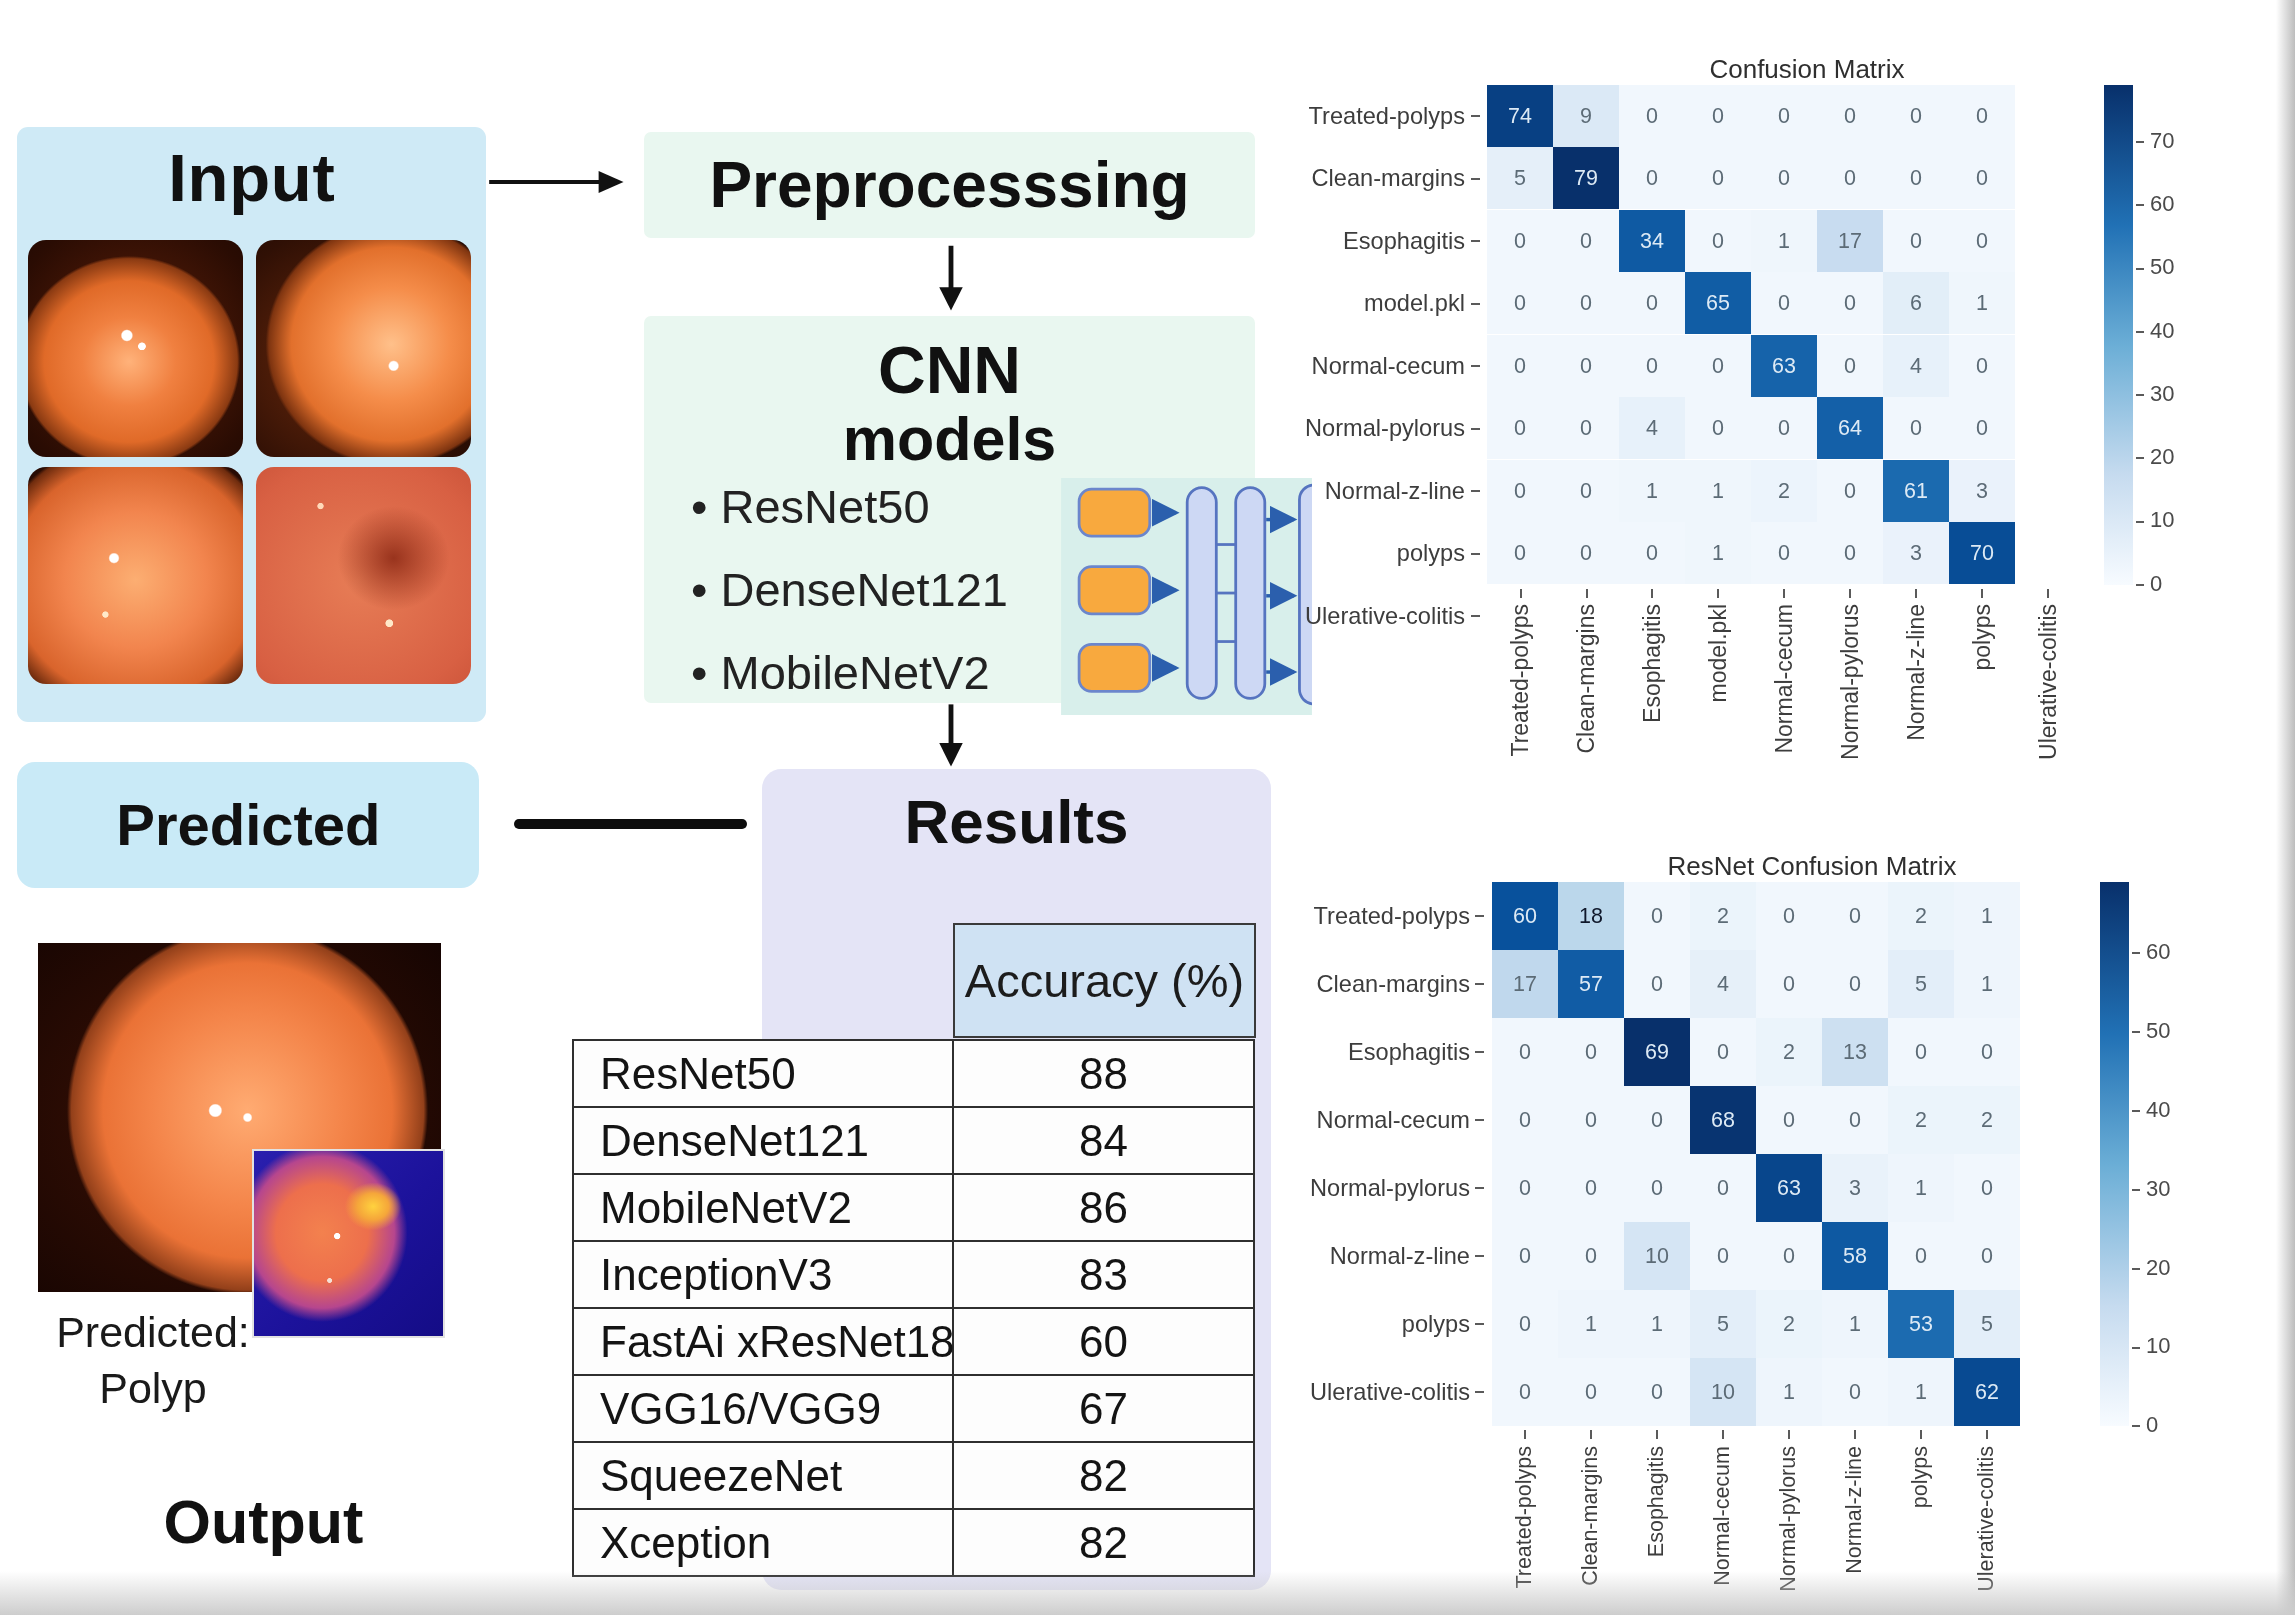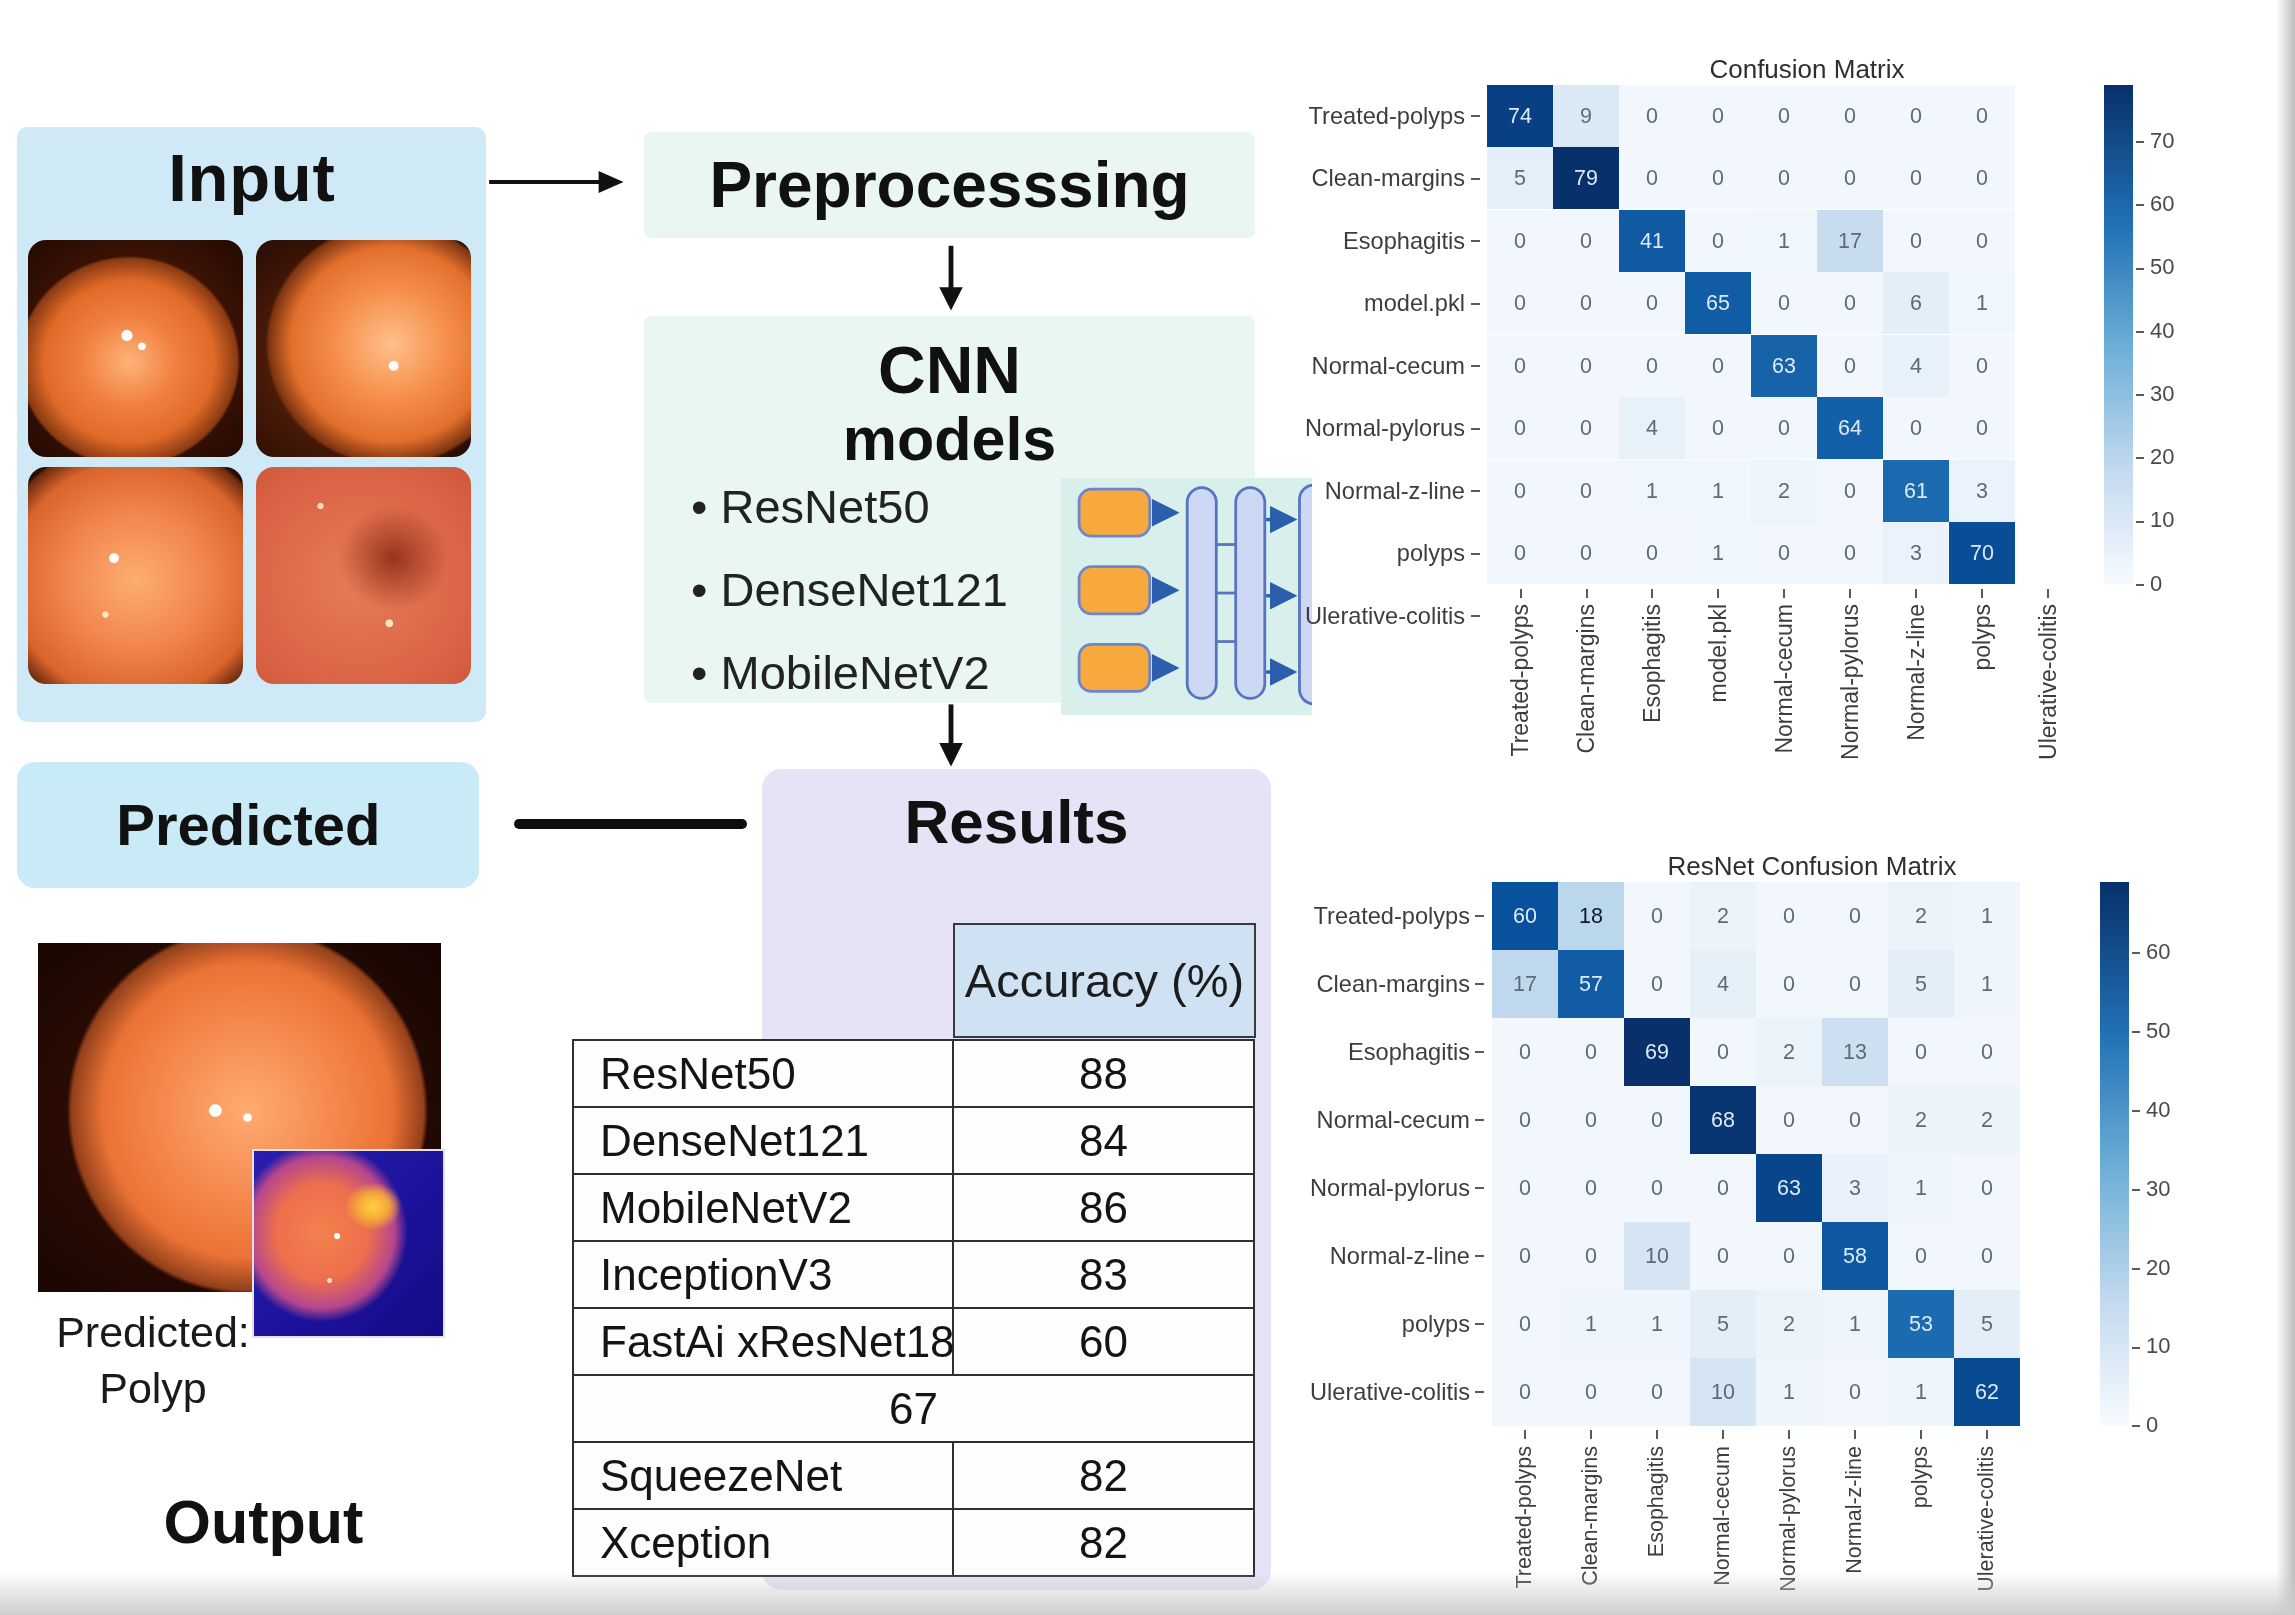--- a/index.html
+++ b/index.html
@@ -178,20 +178,21 @@
       </div>
       <div class="t-row">
         <div class="t-model">InceptionV3</div>
         <div class="t-val">83</div>
       </div>
       <div class="t-row">
         <div class="t-model">FastAi xResNet18</div>
         <div class="t-val">60</div>
       </div>
       <div class="t-row">
+        <div class="t-model">VGG16/VGG9</div>
         <div class="t-val">67</div>
       </div>
       <div class="t-row">
         <div class="t-model">SqueezeNet</div>
         <div class="t-val">82</div>
       </div>
       <div class="t-row">
         <div class="t-model">Xception</div>
         <div class="t-val">82</div>
       </div>
@@ -222,21 +223,21 @@
       <div class="cell" style="left: 1487px; top: 147px; width: 66px; height: 62px; background: rgb(229, 239, 249); color: rgb(92, 107, 118);">5</div>
       <div class="cell" style="left: 1553px; top: 147px; width: 66px; height: 62px; background: rgb(8, 48, 107); color: rgb(221, 234, 245);">79</div>
       <div class="cell" style="left: 1619px; top: 147px; width: 66px; height: 62px; background: rgb(241, 247, 253); color: rgb(92, 107, 118);">0</div>
       <div class="cell" style="left: 1685px; top: 147px; width: 66px; height: 62px; background: rgb(241, 247, 253); color: rgb(92, 107, 118);">0</div>
       <div class="cell" style="left: 1751px; top: 147px; width: 66px; height: 62px; background: rgb(241, 247, 253); color: rgb(92, 107, 118);">0</div>
       <div class="cell" style="left: 1817px; top: 147px; width: 66px; height: 62px; background: rgb(241, 247, 253); color: rgb(92, 107, 118);">0</div>
       <div class="cell" style="left: 1883px; top: 147px; width: 66px; height: 62px; background: rgb(241, 247, 253); color: rgb(92, 107, 118);">0</div>
       <div class="cell" style="left: 1949px; top: 147px; width: 66px; height: 62px; background: rgb(241, 247, 253); color: rgb(92, 107, 118);">0</div>
       <div class="cell" style="left: 1487px; top: 210px; width: 66px; height: 62px; background: rgb(241, 247, 253); color: rgb(92, 107, 118);">0</div>
       <div class="cell" style="left: 1553px; top: 210px; width: 66px; height: 62px; background: rgb(241, 247, 253); color: rgb(92, 107, 118);">0</div>
-      <div class="cell" style="left: 1619px; top: 210px; width: 66px; height: 62px; background: rgb(15, 90, 163); color: rgb(221, 234, 245);">41</div>
+      <div class="cell" style="left: 1619px; top: 210px; width: 66px; height: 62px; background: rgb(15, 90, 163); color: rgb(221, 234, 245);">34</div>
       <div class="cell" style="left: 1685px; top: 210px; width: 66px; height: 62px; background: rgb(241, 247, 253); color: rgb(92, 107, 118);">0</div>
       <div class="cell" style="left: 1751px; top: 210px; width: 66px; height: 62px; background: rgb(239, 246, 252); color: rgb(92, 107, 118);">1</div>
       <div class="cell" style="left: 1817px; top: 210px; width: 66px; height: 62px; background: rgb(200, 220, 240); color: rgb(92, 107, 118);">17</div>
       <div class="cell" style="left: 1883px; top: 210px; width: 66px; height: 62px; background: rgb(241, 247, 253); color: rgb(92, 107, 118);">0</div>
       <div class="cell" style="left: 1949px; top: 210px; width: 66px; height: 62px; background: rgb(241, 247, 253); color: rgb(92, 107, 118);">0</div>
       <div class="cell" style="left: 1487px; top: 272px; width: 66px; height: 62px; background: rgb(241, 247, 253); color: rgb(92, 107, 118);">0</div>
       <div class="cell" style="left: 1553px; top: 272px; width: 66px; height: 62px; background: rgb(241, 247, 253); color: rgb(92, 107, 118);">0</div>
       <div class="cell" style="left: 1619px; top: 272px; width: 66px; height: 62px; background: rgb(241, 247, 253); color: rgb(92, 107, 118);">0</div>
       <div class="cell" style="left: 1685px; top: 272px; width: 66px; height: 62px; background: rgb(17, 93, 165); color: rgb(221, 234, 245);">65</div>
       <div class="cell" style="left: 1751px; top: 272px; width: 66px; height: 62px; background: rgb(241, 247, 253); color: rgb(92, 107, 118);">0</div>

